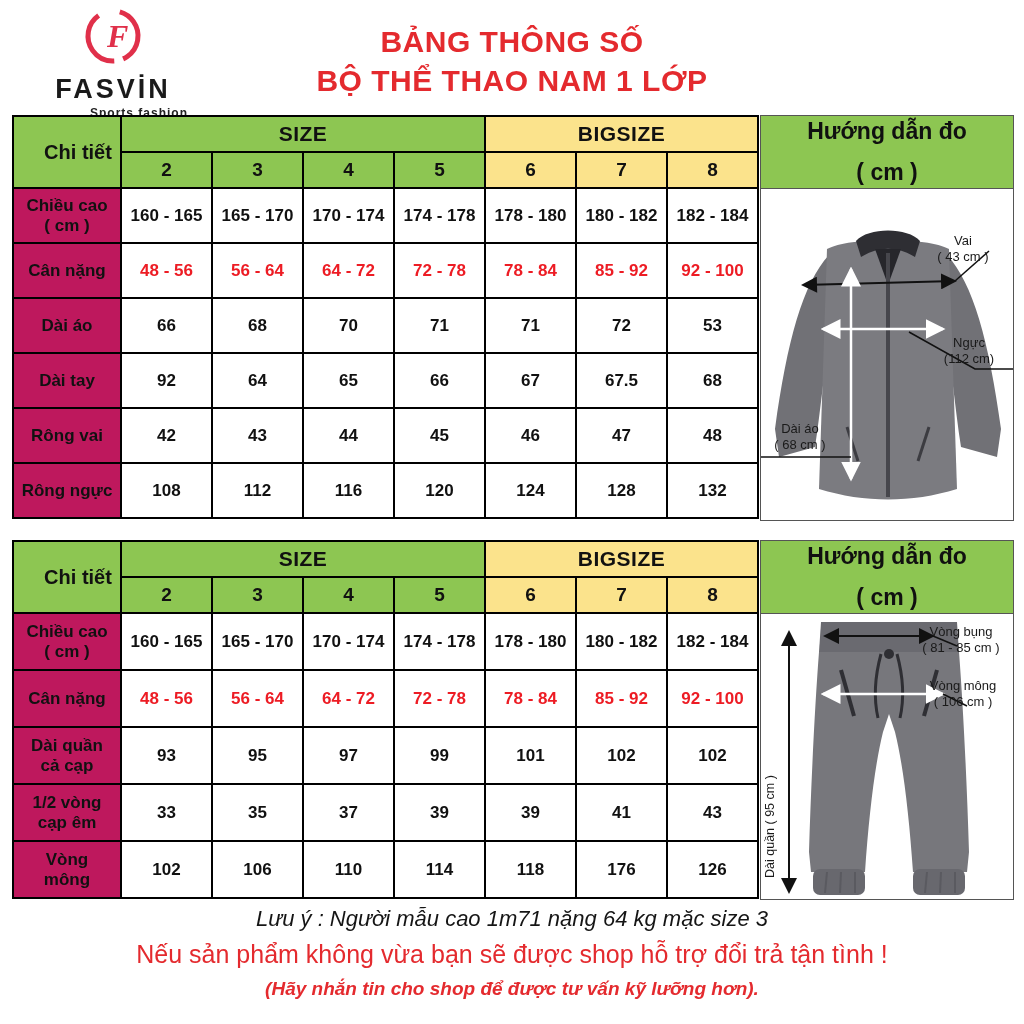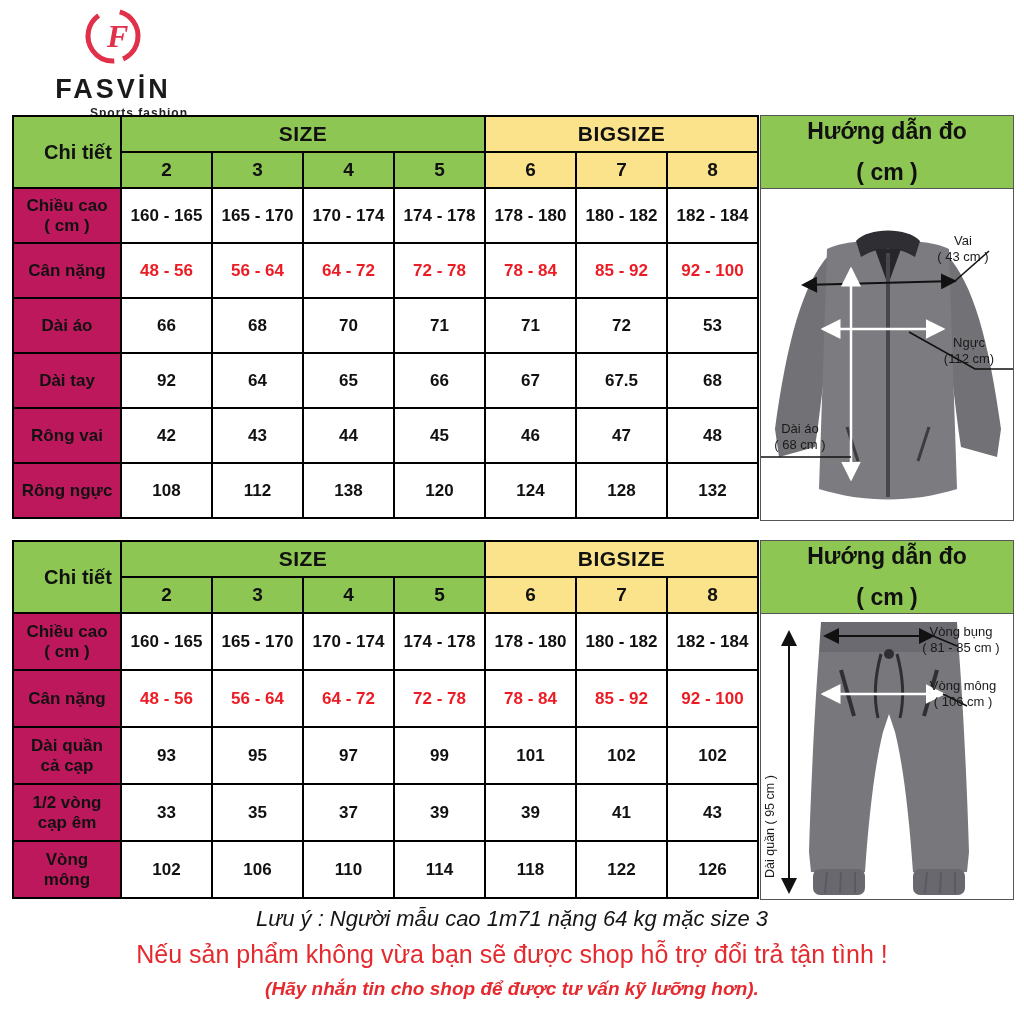--- a/index.html
+++ b/index.html
@@ -59,20 +59,24 @@
 
   <div class="logo">
     <svg width="64" height="62" viewBox="0 0 64 62">
       <circle cx="32" cy="30" r="25" fill="none" stroke="#e0304a" stroke-width="5" stroke-dasharray="62 9 64 22" stroke-dashoffset="18" transform="rotate(-35 32 30)"></circle>
       <text x="26" y="41" font-family="Liberation Serif, serif" font-style="italic" font-weight="bold" font-size="32" fill="#e0304a">F</text>
     </svg>
     <div class="brand">FASVİN</div>
     <div class="tagline">Sports fashion</div>
   </div>
 
+  <div class="title">
+    <div>BẢNG THÔNG SỐ</div>
+    <div>BỘ THỂ THAO NAM 1 LỚP</div>
+  </div>
 
   <div class="sect sect1">
     <table class="t1">
       <colgroup>
           <col class="c-label">
           <col class="c-val">
           <col class="c-val">
           <col class="c-val">
           <col class="c-val">
           <col class="c-val">
@@ -144,21 +148,21 @@
             <td class="val">44</td>
             <td class="val">45</td>
             <td class="val">46</td>
             <td class="val">47</td>
             <td class="val">48</td>
           </tr>
           <tr>
             <th class="row-label">Rông ngực</th>
             <td class="val">108</td>
             <td class="val">112</td>
-            <td class="val">138</td>
+            <td class="val">116</td>
             <td class="val">120</td>
             <td class="val">124</td>
             <td class="val">128</td>
             <td class="val">132</td>
           </tr>
         </tbody>
     </table>
   </div>
 
   <div class="guide g1">
@@ -293,21 +297,21 @@
             <td class="val">43</td>
           </tr>
           <tr>
             <th class="row-label">Vòng
 mông</th>
             <td class="val">102</td>
             <td class="val">106</td>
             <td class="val">110</td>
             <td class="val">114</td>
             <td class="val">118</td>
-            <td class="val">122</td>
+            <td class="val">176</td>
             <td class="val">126</td>
           </tr>
         </tbody>
     </table>
   </div>
 
   <div class="guide g2">
     <div class="guide-hd">
       <div>Hướng dẫn đo</div>
       <div>( cm )</div>

